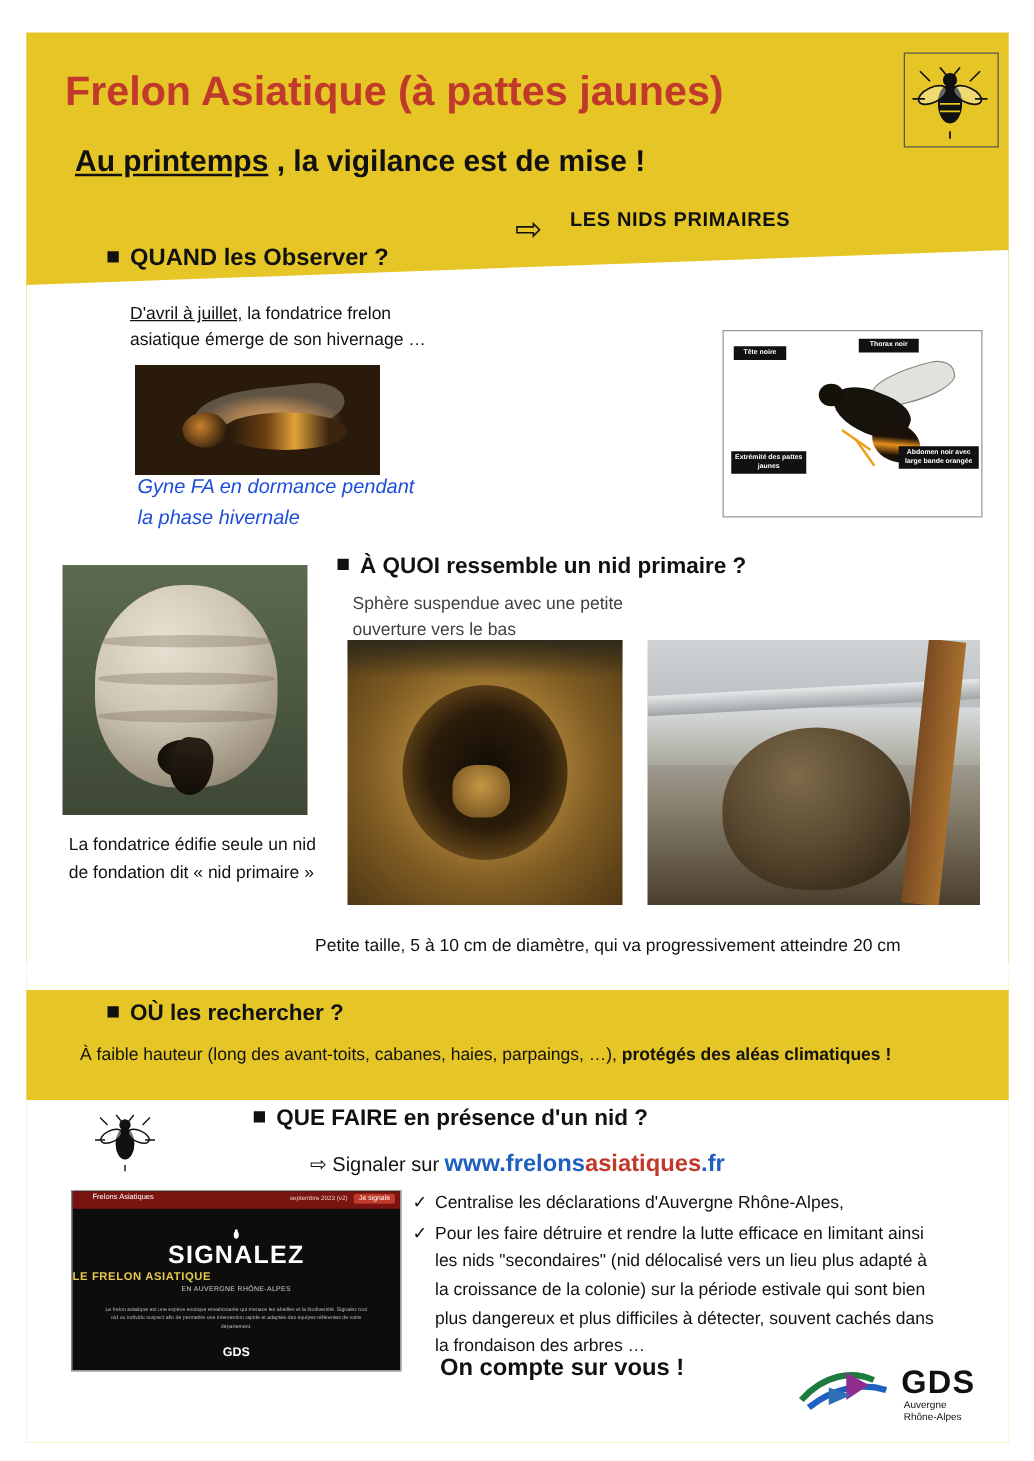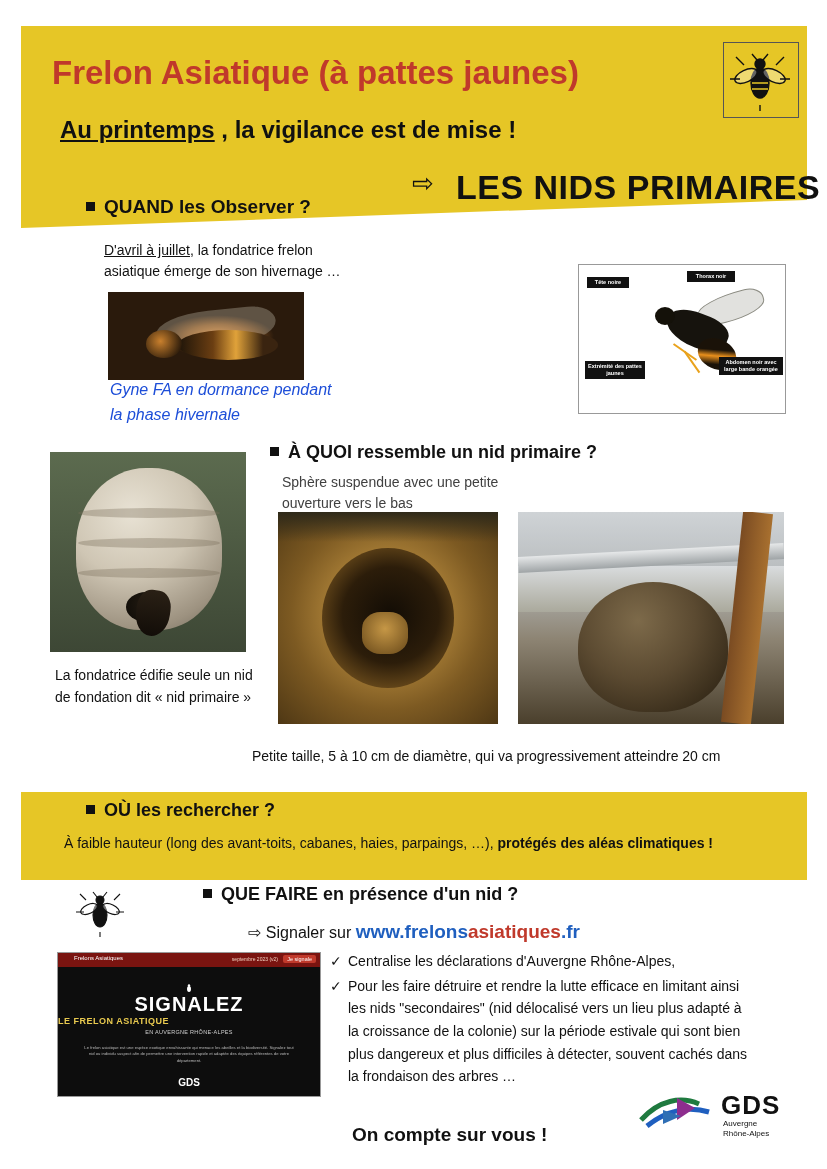--- a/index.html
+++ b/index.html
@@ -82,21 +82,21 @@
     position: absolute;
     left: 412px;
     top: 168px;
     font-size: 26px;
     color: #111111;
   }
   .nids-primaires {
     position: absolute;
     left: 456px;
     top: 168px;
-    font-size: 34px;
+    font-size: 16px;
     font-weight: bold;
     color: #111111;
     letter-spacing: 0.5px;
     text-align: right;
   }
   .bee-logo {
     position: absolute;
     right: 28px;
     top: 42px;
     width: 74px;
@@ -237,21 +237,20 @@
     top: 0;
     font-size: 14px;
   }
   .t-oncompte {
     position: absolute;
     left: 352px;
     top: 1084px;
     font-size: 19px;
     font-weight: bold;
     color: #111;
-    margin-top: 40px;
   }
 
   
   .photo { position: absolute; overflow: hidden; }
 
   
   .ph-gyne {
     left: 108px; top: 292px; width: 196px; height: 88px;
     background:
       radial-gradient(ellipse 70px 26px at 110px 44px, #d8893a 0%, #8a5420 45%, #2a1a0c 80%),

